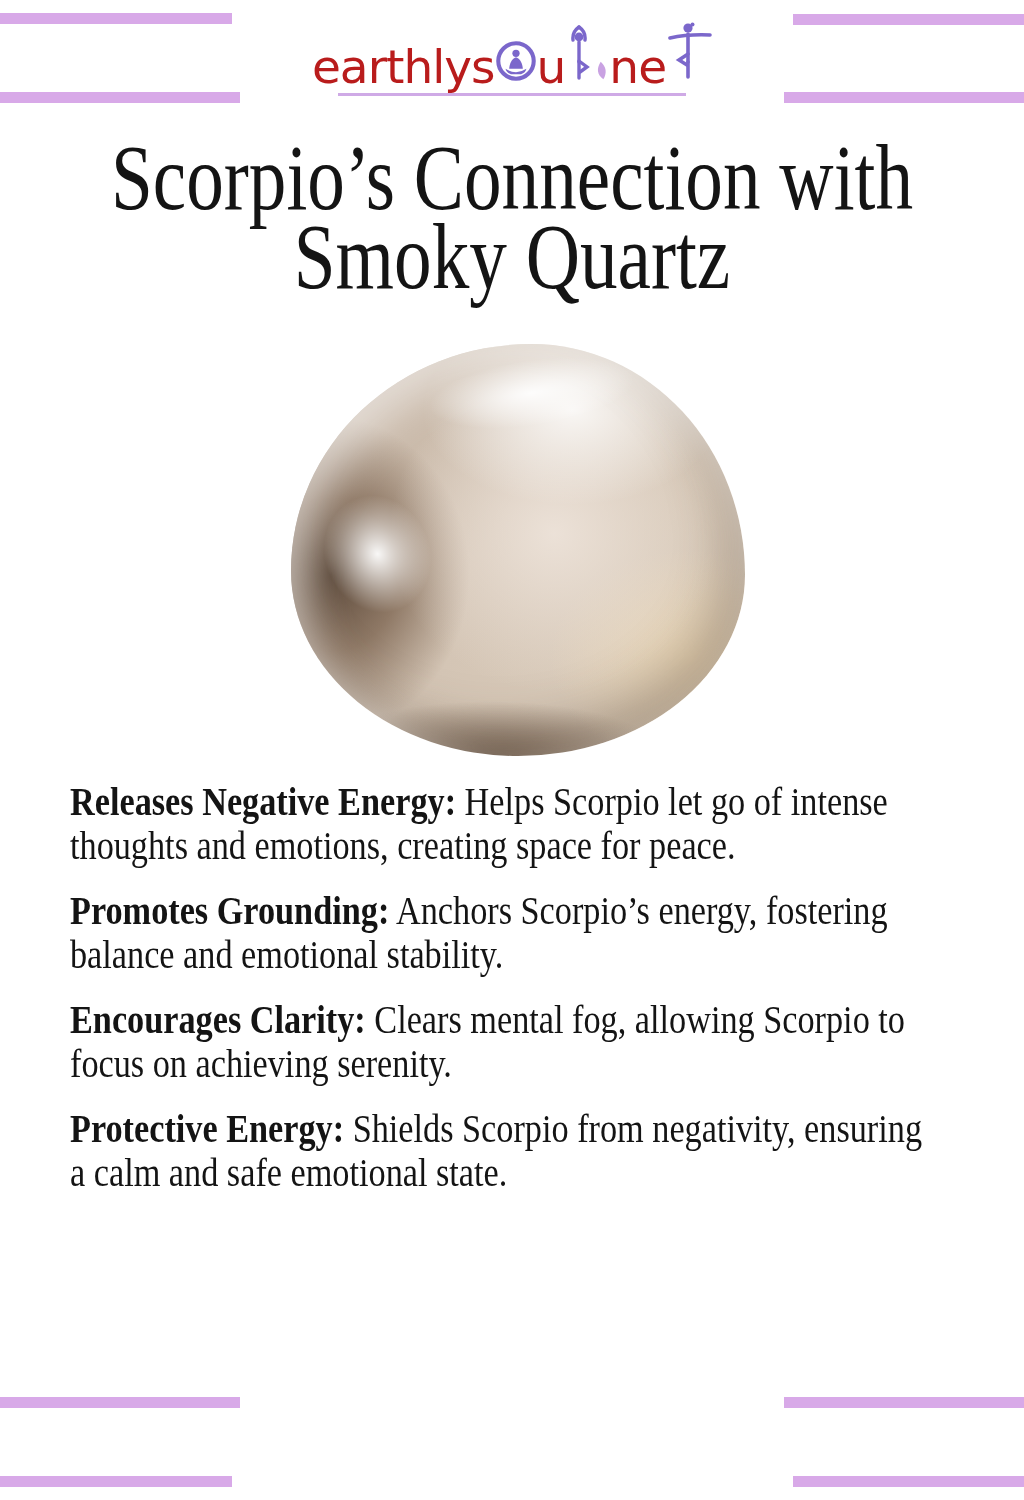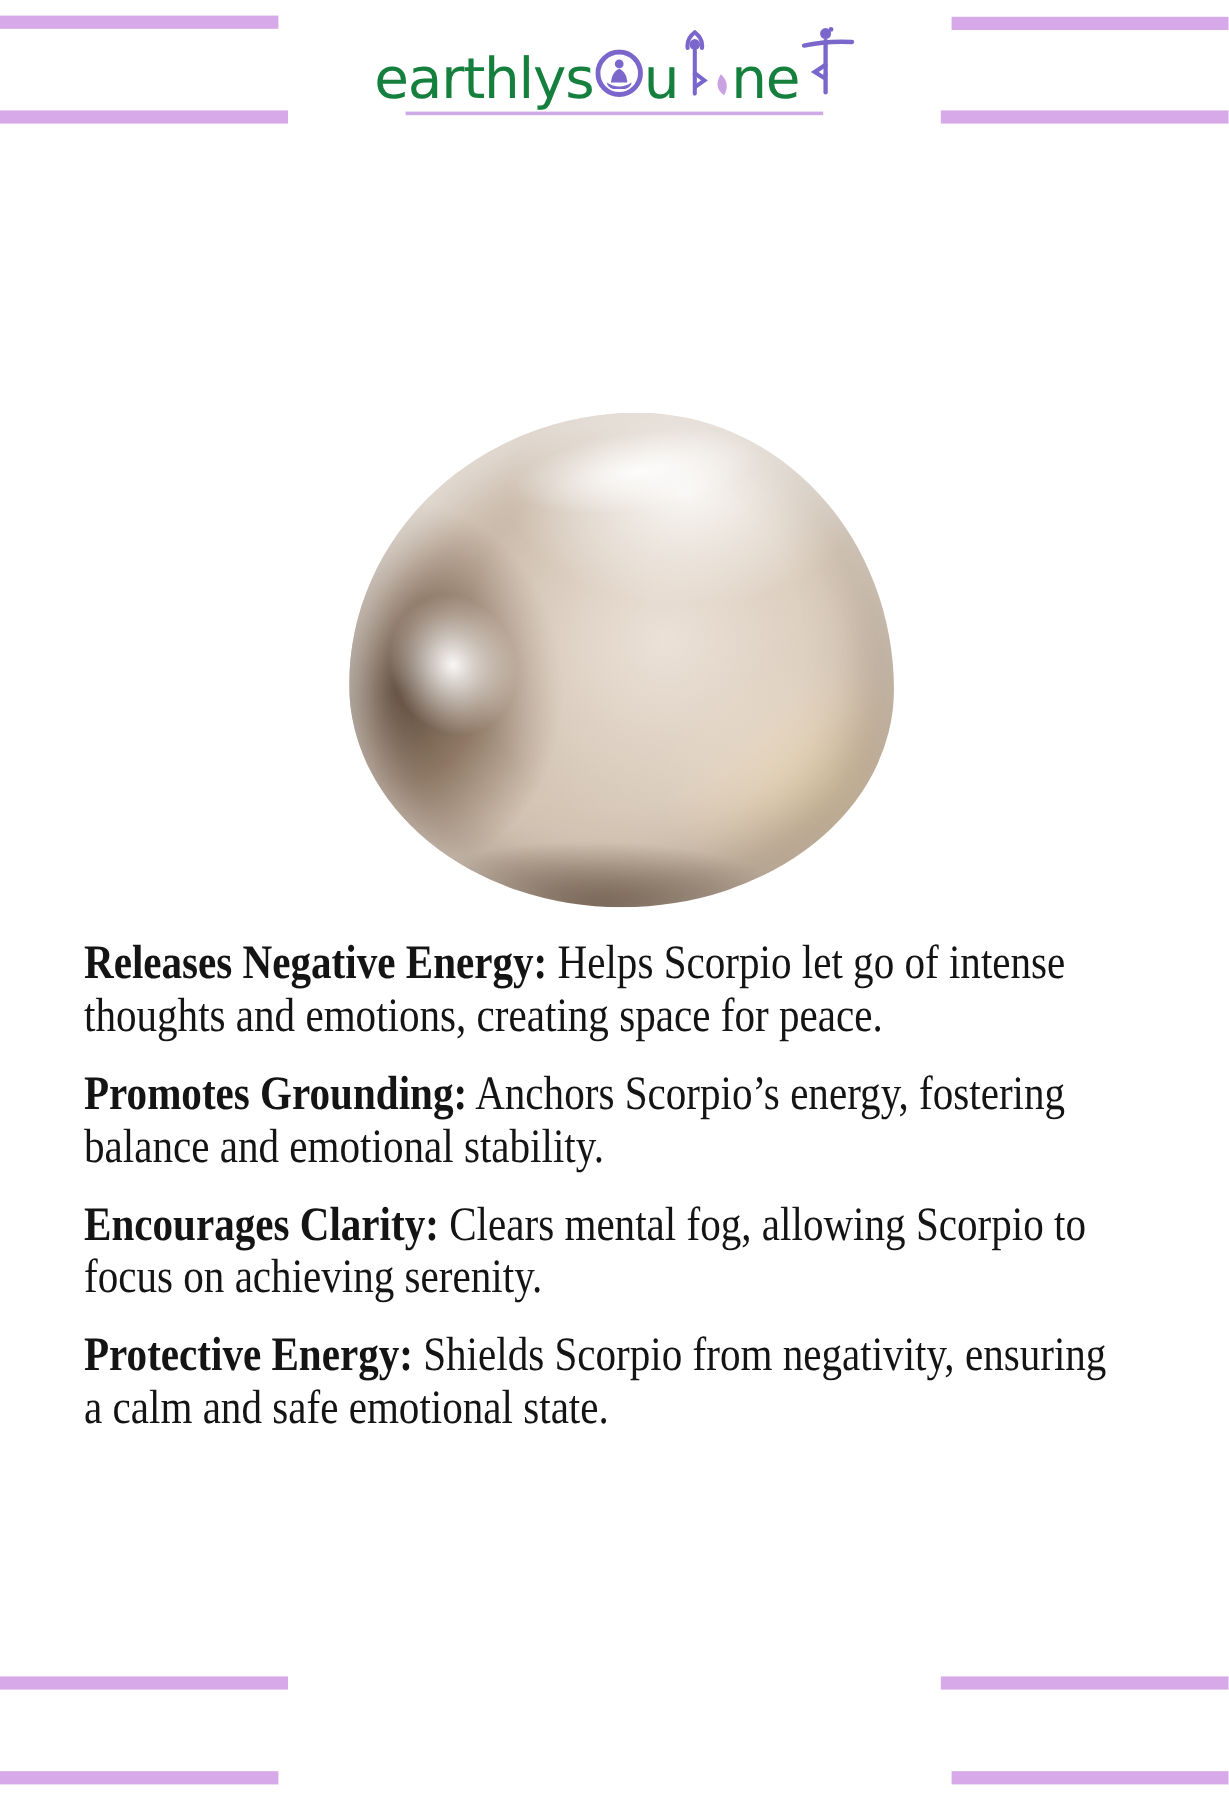--- a/index.html
+++ b/index.html
@@ -16,21 +16,21 @@
   .bar-tr-2 { left:784px; top:92px; width:240px; }
   .bar-bl-1 { left:0;   top:1397px; width:240px; }
   .bar-bl-2 { left:0;   top:1476px; width:232px; }
   .bar-br-1 { left:784px; top:1397px; width:240px; }
   .bar-br-2 { left:793px; top:1476px; width:231px; }
 
   
   .logo { position:absolute; top:34px; left:0; width:100%; text-align:center; }
   .logo-row {
     display:flex; justify-content:center; align-items:flex-end;
-    height:56px; color:#15803d;
+    height:56px; color:#b91c1c;
     font-family:"DejaVu Sans", sans-serif; font-size:47px; letter-spacing:-1px;
   }
   .logo-text { line-height:1; }
   .logo-row svg { flex:0 0 auto; }
   .logo-o    { margin:0 1px 9px 1px; }
   .logo-l    { margin:0 0 10px 2px; }
   .logo-leaf { margin:0 1px 10px 4px; }
   .logo-t    { margin:0 0 10px 2px; }
   .logo-underline { width:348px; height:3px; background:#cfaae6; margin:3px auto 0; }
 
@@ -121,20 +121,24 @@
           <path d="M20 32 L11 38 L19 43"></path>
           <path d="M20 40 L20 55"></path>
         </g>
         <circle cx="20" cy="6" r="4.6" fill="#7b67cb"></circle>
         <circle cx="24.5" cy="2.5" r="2" fill="#7b67cb"></circle>
       </svg>
     </div>
     <div class="logo-underline"></div>
   </header>
 
+  <h1 class="title">
+    <div class="title-line">Scorpio’s Connection with</div>
+    <div class="title-line">Smoky Quartz</div>
+  </h1>
 
   <div class="stone"></div>
 
   <main class="content">
     <p><strong>Releases Negative Energy:</strong> <span>Helps Scorpio let go of intense thoughts and emotions, creating space for peace.</span></p>
     <p><strong>Promotes Grounding:</strong> <span>Anchors Scorpio’s energy, fostering balance and emotional stability.</span></p>
     <p><strong>Encourages Clarity:</strong> <span>Clears mental fog, allowing Scorpio to focus on achieving serenity.</span></p>
     <p><strong>Protective Energy:</strong> <span>Shields Scorpio from negativity, ensuring a calm and safe emotional state.</span></p>
   </main>
 

